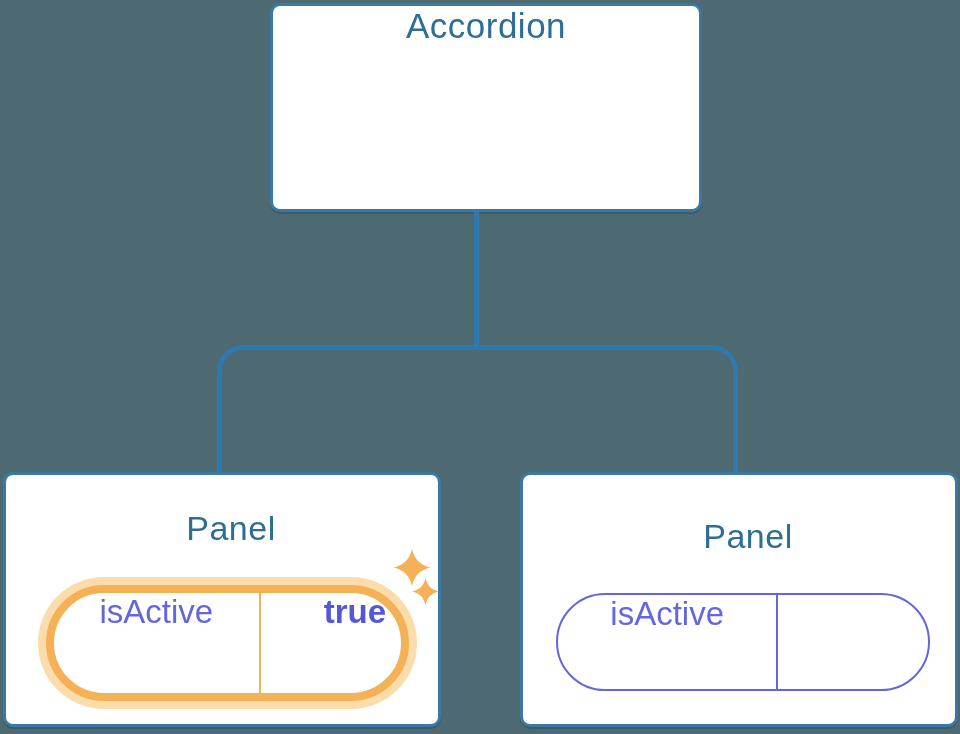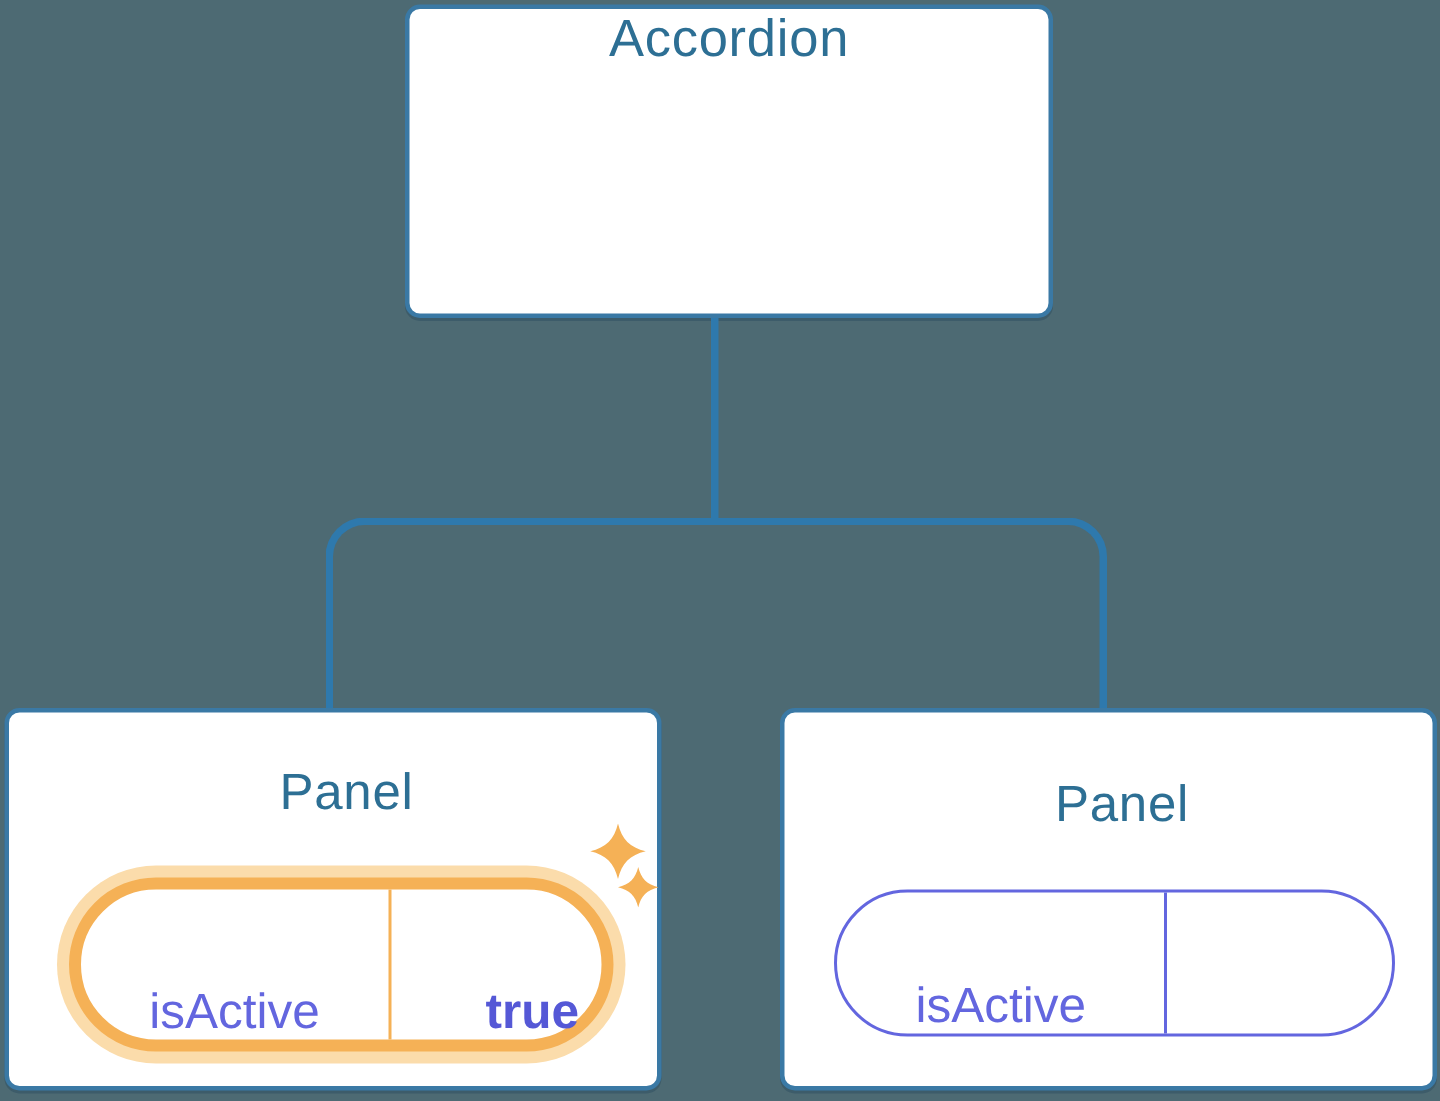--- a/index.html
+++ b/index.html
@@ -43,21 +43,21 @@
   .panel{width:438px;height:255px;top:472px;}
   .panel-left{left:3px;}
   .panel-right{left:520px;}
   .panel-title{
     position:absolute;left:0;width:100%;text-align:center;
     font-size:34px;font-weight:500;color:var(--node-text);letter-spacing:.5px;padding-left:18px;
   }
   .panel-left .panel-title{top:34px;}
   .panel-right .panel-title{top:42px;}
   .pill{
-    position:absolute;display:flex;align-items:flex-end;
+    position:absolute;display:flex;align-items:flex-start;
     background:#fff;
   }
   .pill-active{
     left:40px;top:110px;width:363px;height:116px;
     border:8px solid var(--highlight);border-radius:60px;
     box-shadow:0 0 0 8px var(--highlight-glow);
   }
   .pill-inactive{
     left:33px;top:118px;width:374px;height:98px;
     border:2px solid var(--state-text);border-radius:50px;

